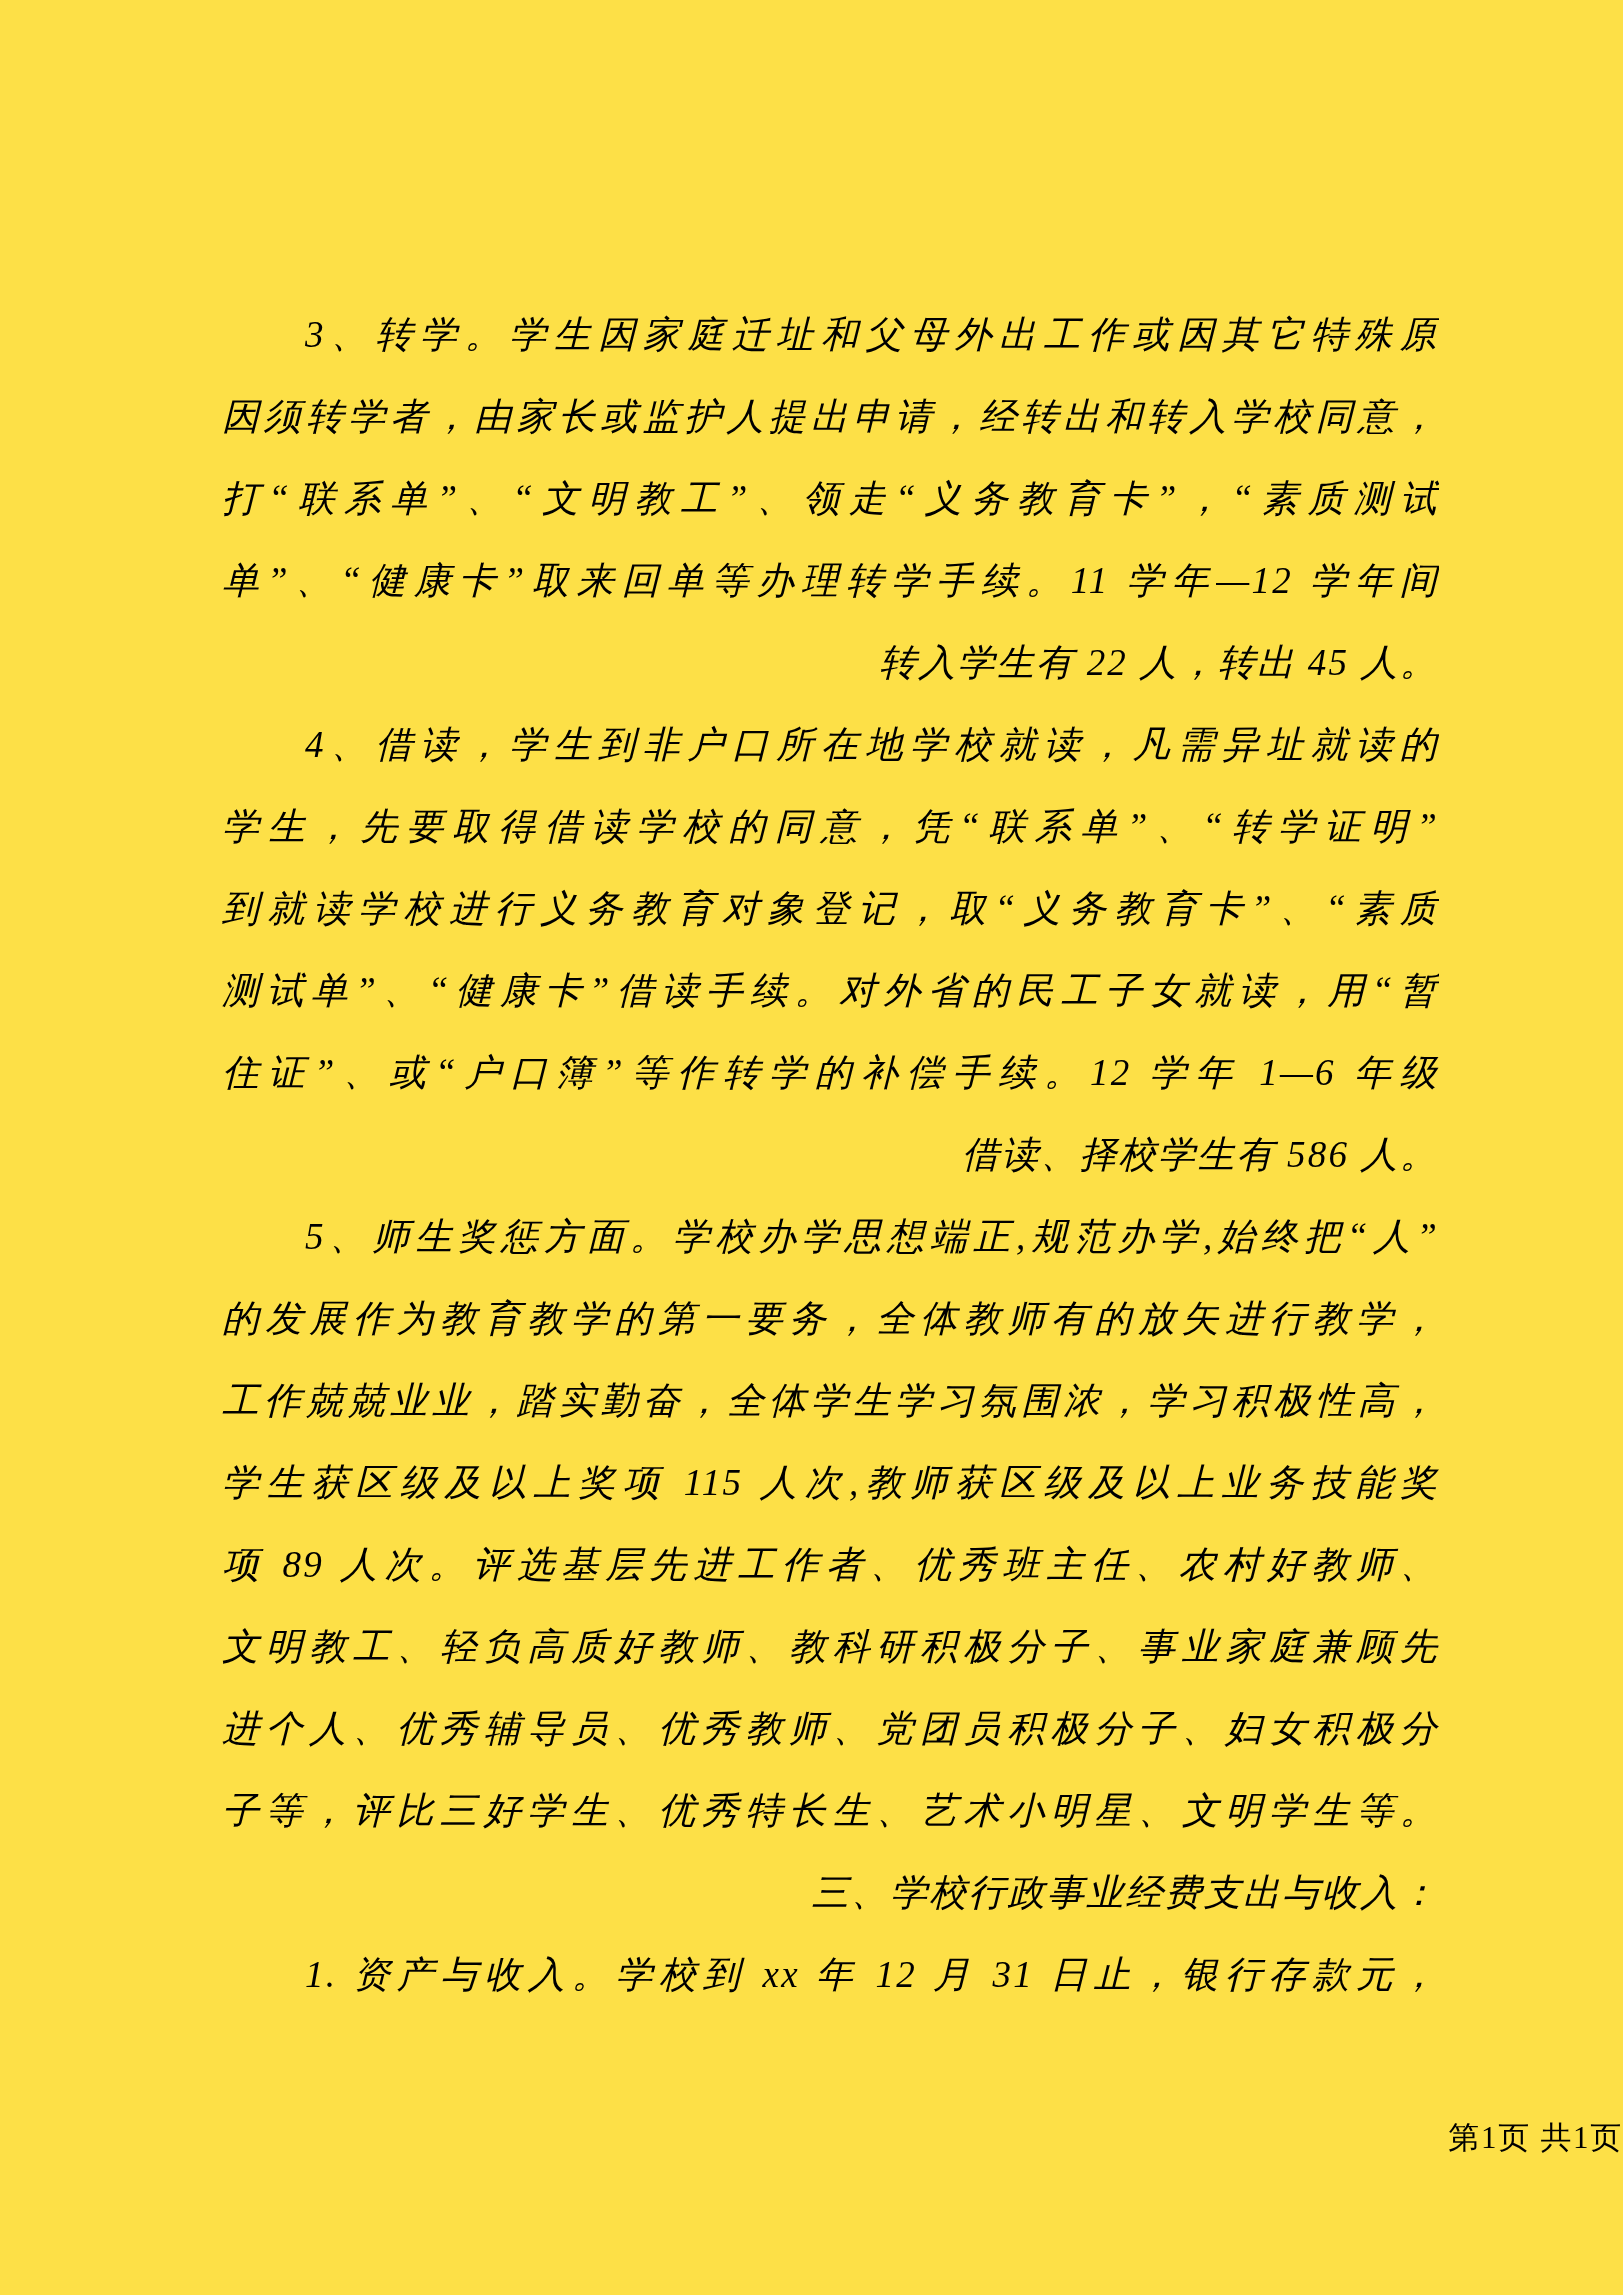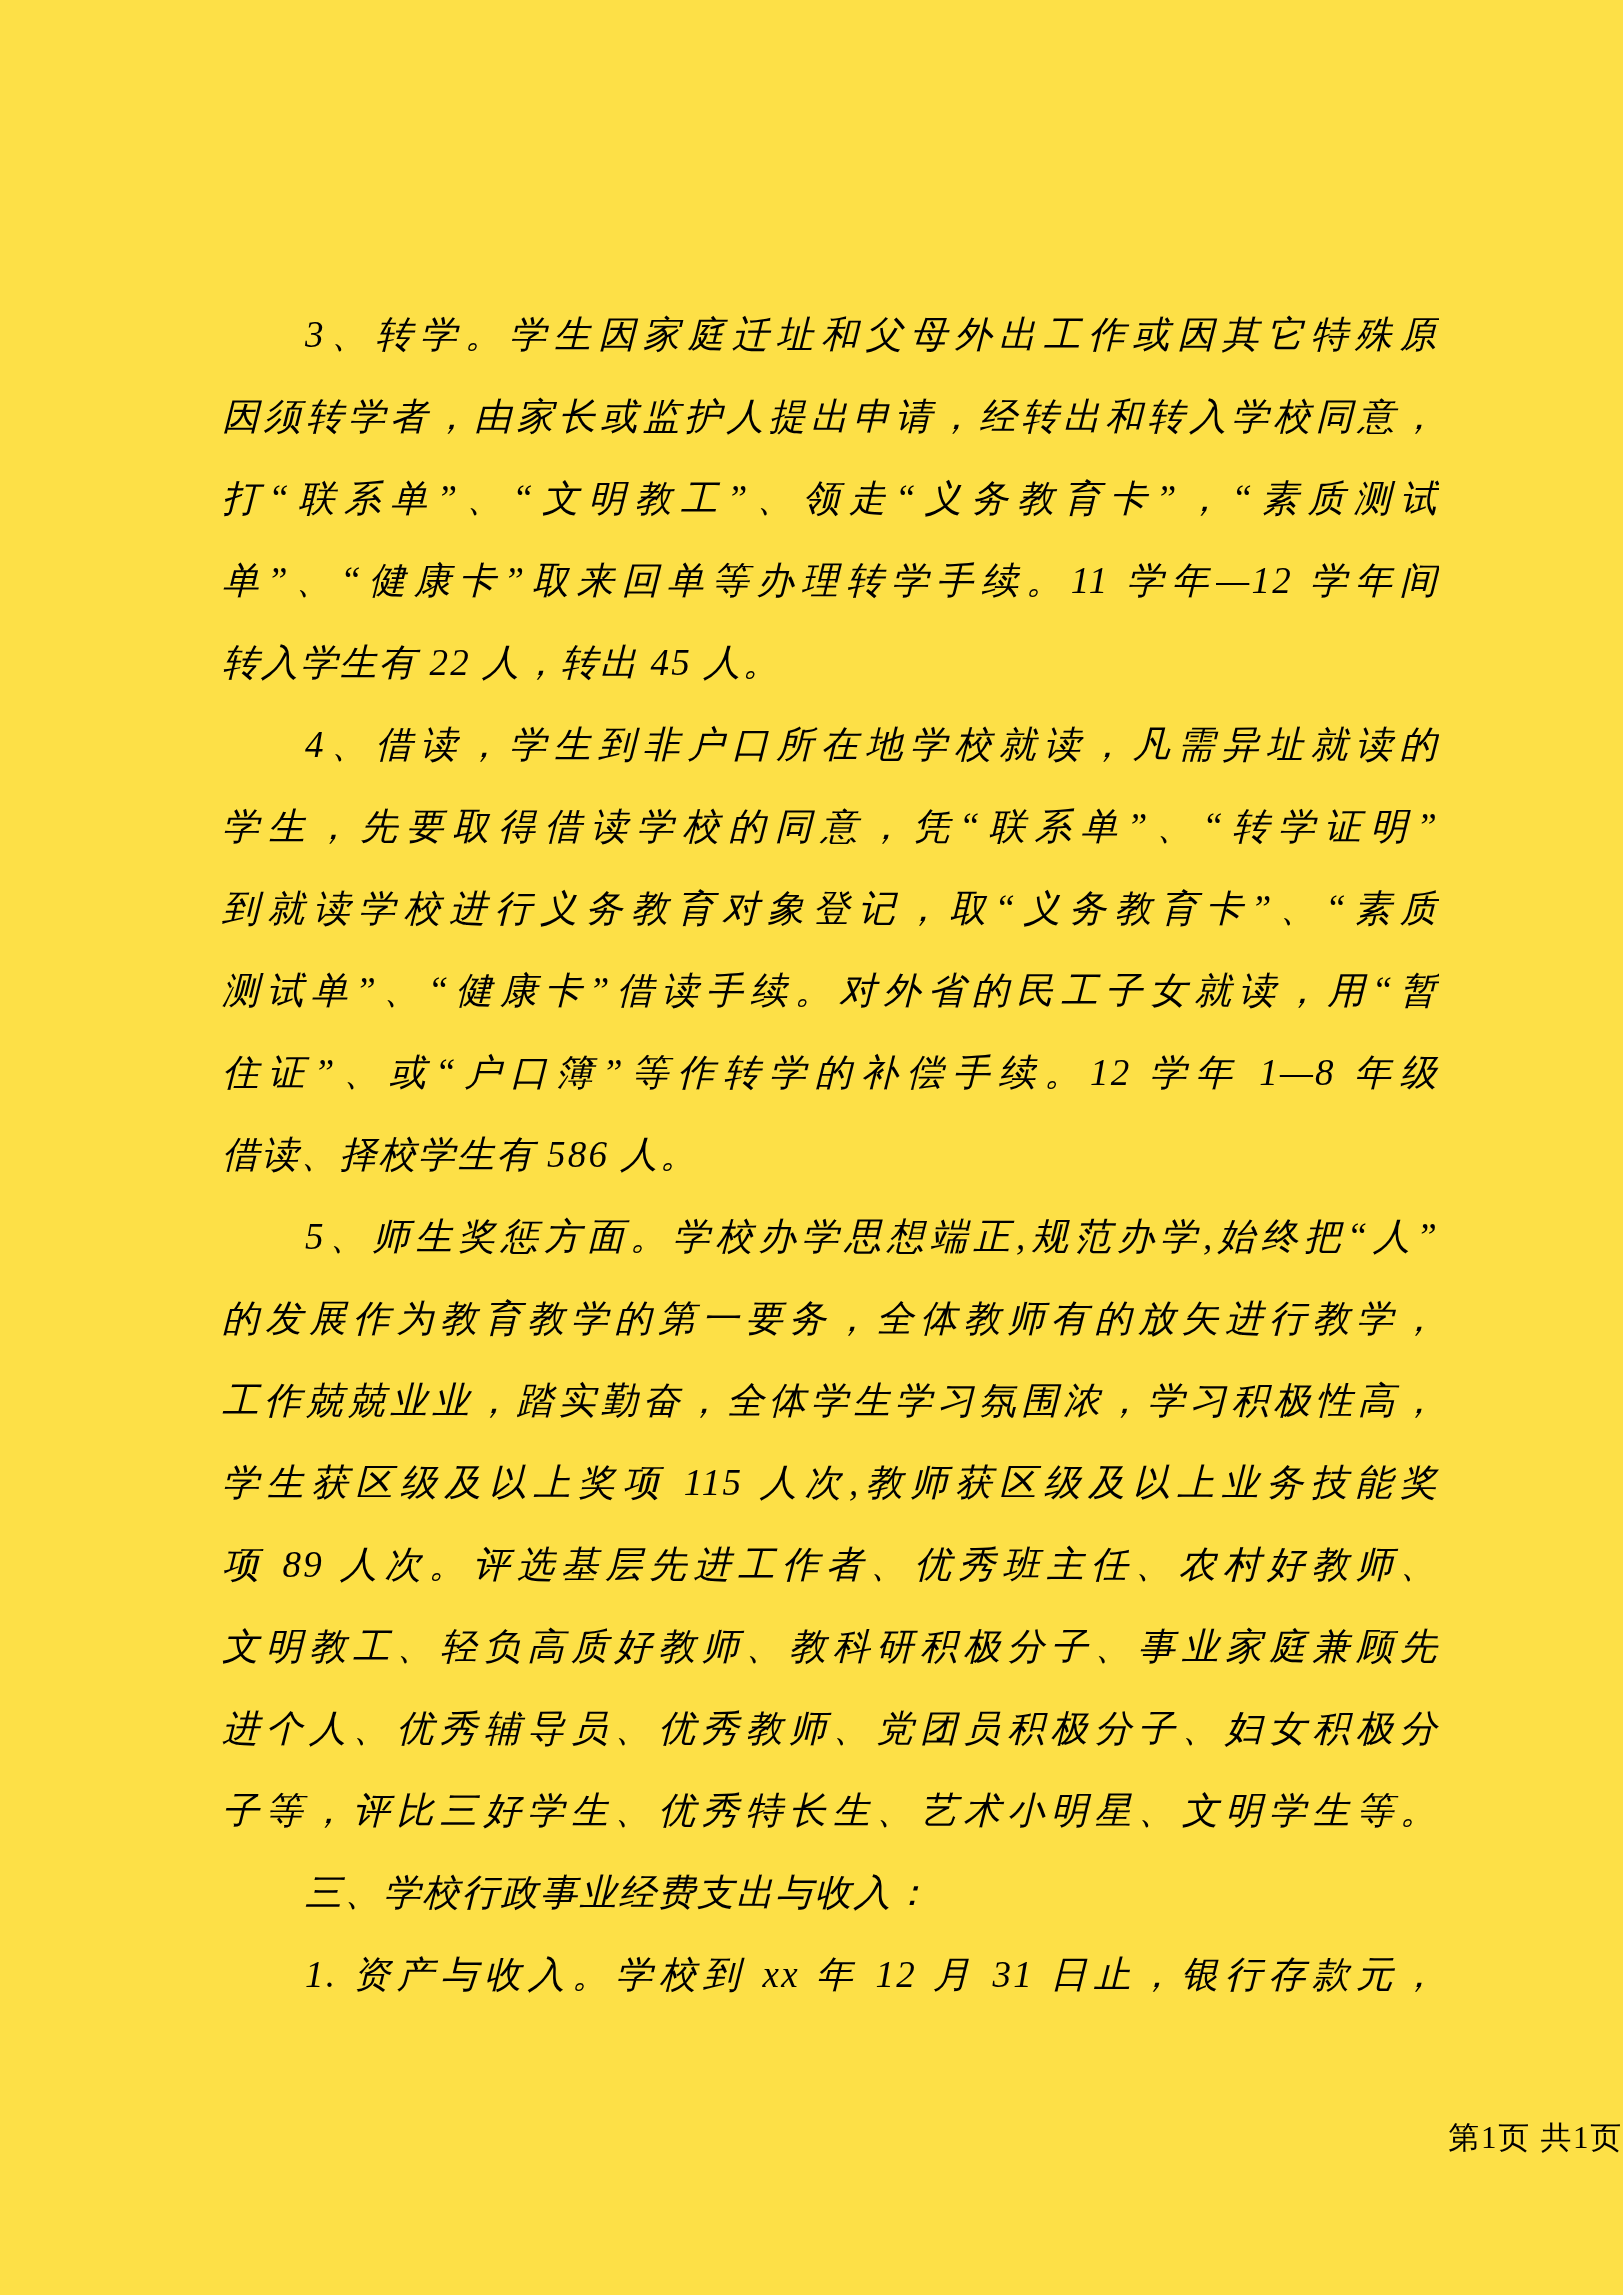--- a/index.html
+++ b/index.html
@@ -26,21 +26,21 @@
     letter-spacing: 2.2px;
     font-style: italic;
     color: #000000;
   }
   .paragraph {
     margin: 0;
     padding: 0;
   }
   .line {
     height: 82px;
-    text-align: left;
+    text-align: right;
     word-break: keep-all;
     overflow: hidden;
   }
   .line.fill {
     text-align: justify;
     text-align-last: justify;
     word-break: break-all;
   }
   .line.first {
     text-indent: 83px;
@@ -68,21 +68,21 @@
         <div class="line fill">因须转学者，由家长或监护人提出申请，经转出和转入学校同意，</div>
         <div class="line fill">打“联系单”、“文明教工”、领走“义务教育卡”，“素质测试</div>
         <div class="line fill">单”、“健康卡”取来回单等办理转学手续。11 学年—12 学年间</div>
         <div class="line">转入学生有 22 人，转出 45 人。</div>
       </div>
       <div class="paragraph">
         <div class="line first fill">4、借读，学生到非户口所在地学校就读，凡需异址就读的</div>
         <div class="line fill">学生，先要取得借读学校的同意，凭“联系单”、“转学证明”</div>
         <div class="line fill">到就读学校进行义务教育对象登记，取“义务教育卡”、“素质</div>
         <div class="line fill">测试单”、“健康卡”借读手续。对外省的民工子女就读，用“暂</div>
-        <div class="line fill">住证”、或“户口簿”等作转学的补偿手续。12 学年 1—8 年级</div>
+        <div class="line fill">住证”、或“户口簿”等作转学的补偿手续。12 学年 1—6 年级</div>
         <div class="line">借读、择校学生有 586 人。</div>
       </div>
       <div class="paragraph">
         <div class="line first fill">5、师生奖惩方面。学校办学思想端正,规范办学,始终把“人”</div>
         <div class="line fill">的发展作为教育教学的第一要务，全体教师有的放矢进行教学，</div>
         <div class="line fill">工作兢兢业业，踏实勤奋，全体学生学习氛围浓，学习积极性高，</div>
         <div class="line fill">学生获区级及以上奖项 115 人次,教师获区级及以上业务技能奖</div>
         <div class="line fill">项 89 人次。评选基层先进工作者、优秀班主任、农村好教师、</div>
         <div class="line fill">文明教工、轻负高质好教师、教科研积极分子、事业家庭兼顾先</div>
         <div class="line fill">进个人、优秀辅导员、优秀教师、党团员积极分子、妇女积极分</div>

